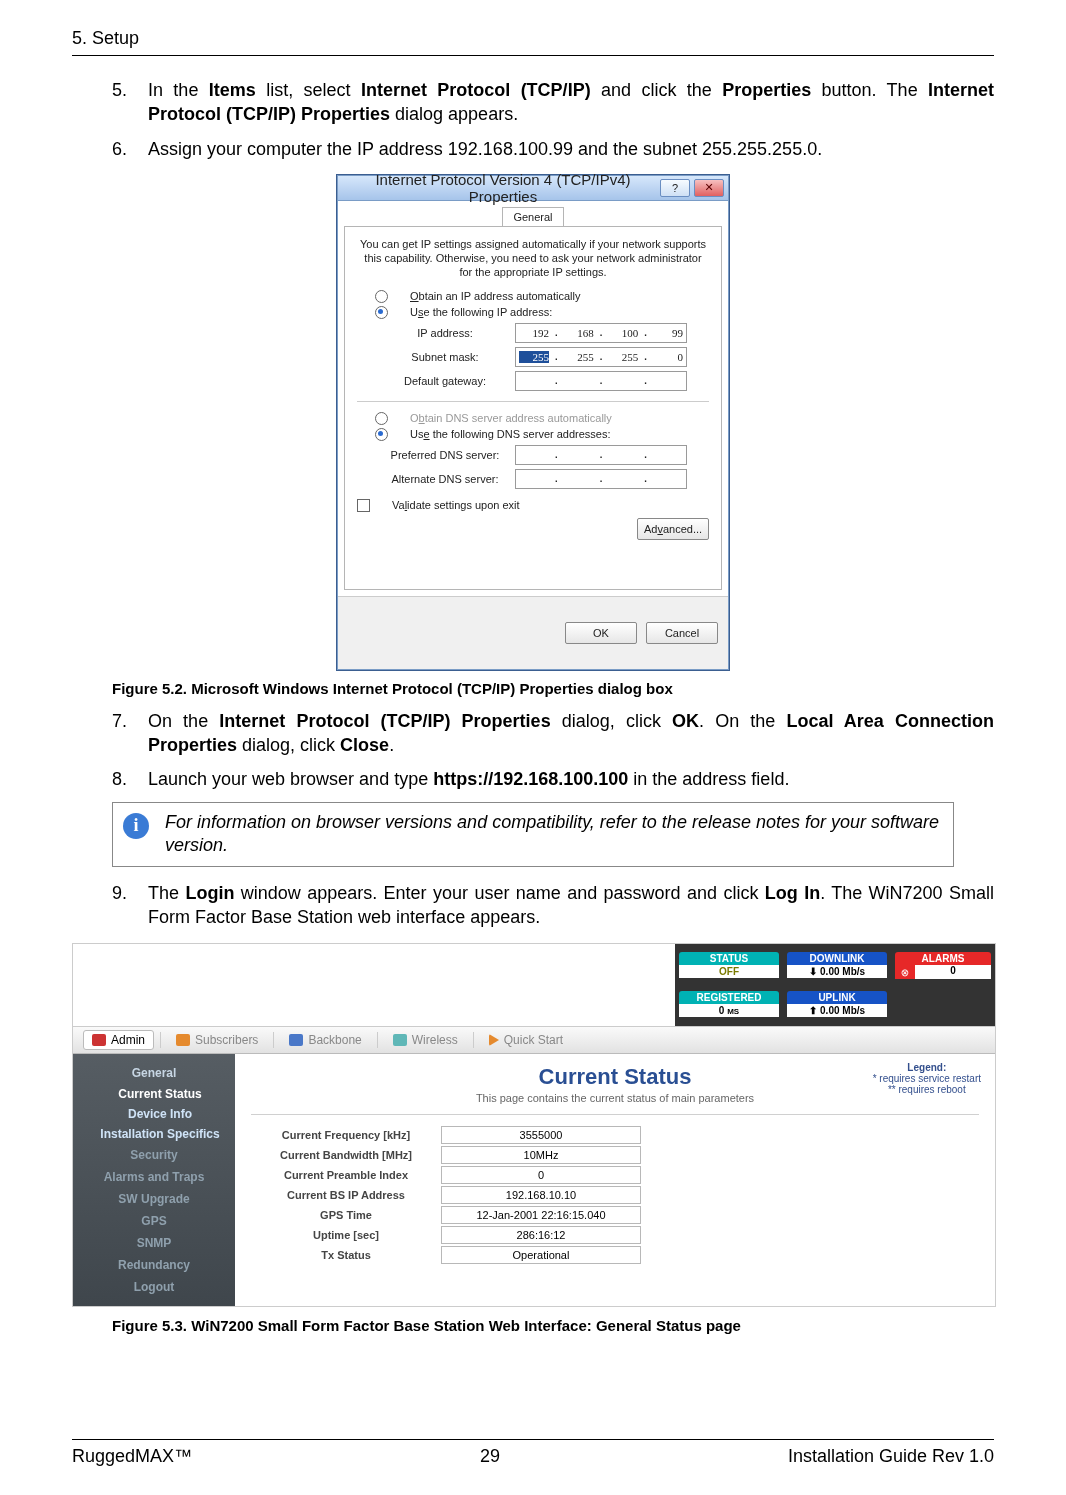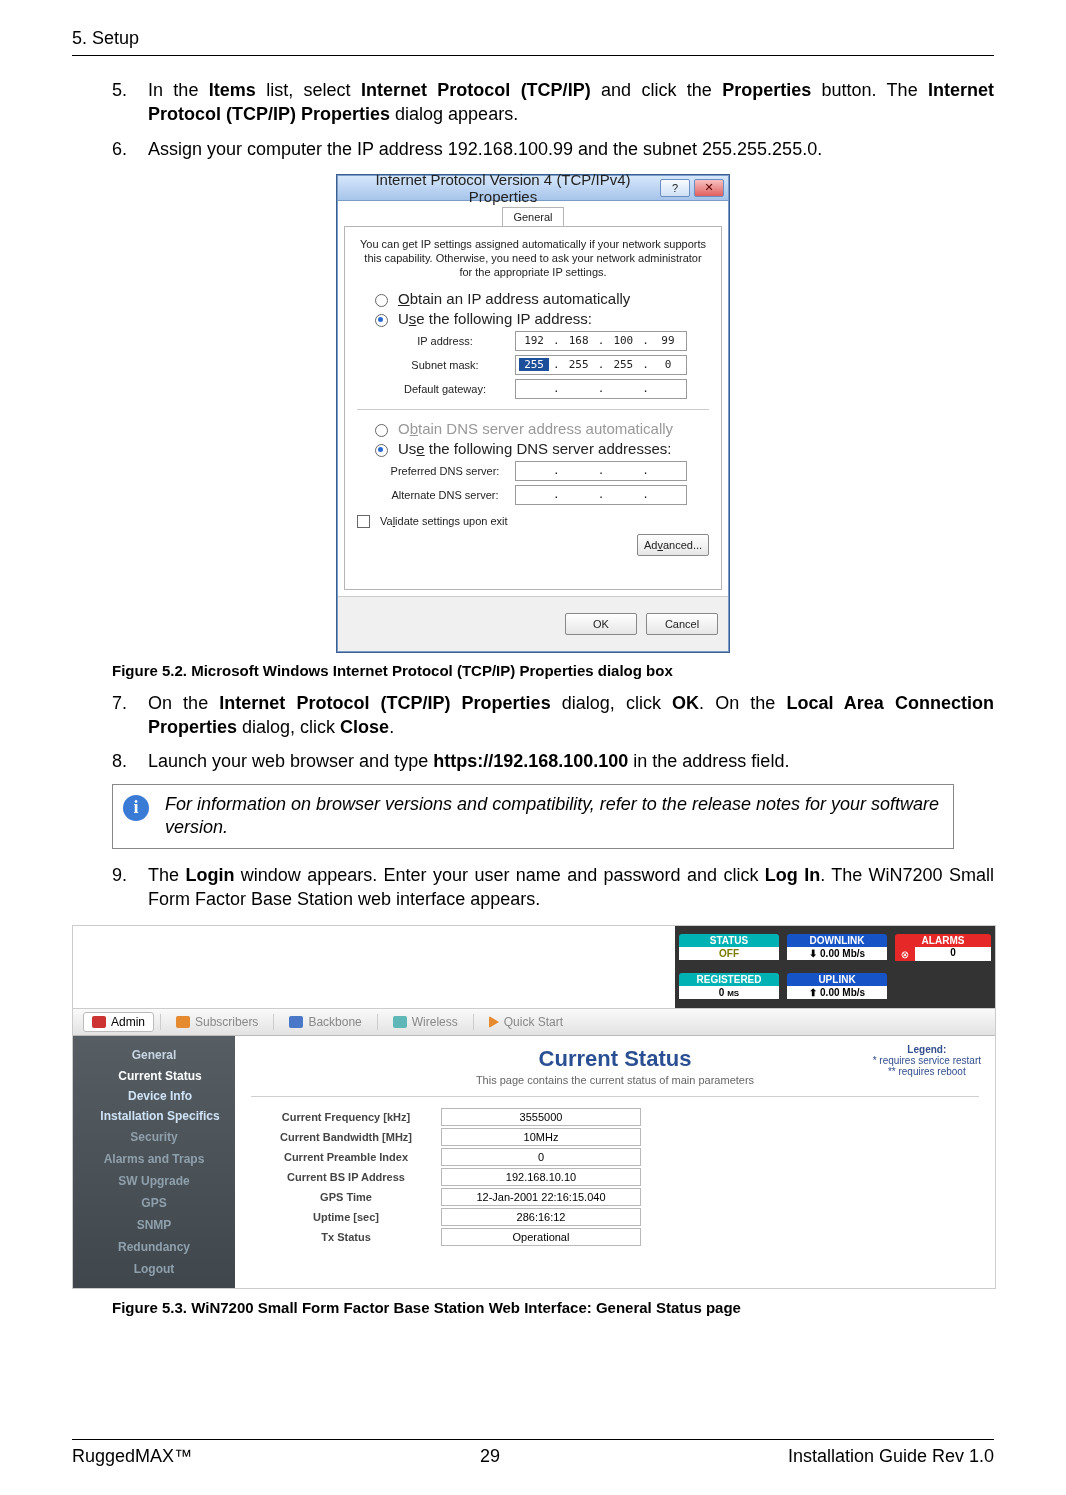--- a/index.html
+++ b/index.html
@@ -104,46 +104,46 @@
   .win .tab {
     display:inline-block; padding:3px 10px; border:1px solid #b5b5b5;
     border-bottom:none; background:#fff; font-size:11px;
   }
   .win .panel {
     border:1px solid #b5b5b5; margin:0 6px 6px 6px; padding:10px 12px 12px 12px;
     min-height: 340px;
   }
   .intro { font-size:11px; line-height:1.3; margin-bottom:10px; }
   .indent { margin-left:18px; }
-  .radio-row { display:flex; align-items:flex-end; gap:10px; margin:3px 0; font-size:15px;}
+  .radio-row { display:flex; align-items:flex-start; gap:22px; margin:3px 0; font-size:11px;}
   .radio { width:11px; height:11px; border:1px solid #666; border-radius:50%; position:relative; background:#fff;}
   .radio.selected::after { content:""; position:absolute; left:2px; top:2px; width:5px; height:5px; border-radius:50%; background:#2a6ad0;}
   .field-row { display:flex; align-items:center; margin:4px 0 4px 18px; font-size:11px;}
   .field-row .lbl { width:140px; }
   .ipbox {
     width:170px; height:18px; border:1px solid #9a9a9a; background:#fff;
     display:flex; align-items:center; justify-content:center; gap:4px;
     font-family: monospace; font-size:11px;
   }
-  .ipbox .seg { width:30px; text-align:center; }
+  .ipbox .seg { width:30px; text-align:right;font-family:Liberation Serif, serif; }
   .ipbox .dot { }
   .ipbox .seg.hl { background:#1e4f9a; color:#fff; }
   .sep { height:1px; background:#ccc; margin:10px 0; }
   .disabled { color:#999; }
-  .chk-row { display:flex; align-items:center; gap:10px; font-size:11px; margin-top:10px;}
+  .chk-row { display:flex; align-items:center; gap:22px; font-size:11px; margin-top:10px;}
   .chk { width:11px; height:11px; border:1px solid #666; background:#fff;}
   .btn {
     display:inline-block; min-width:70px; height:20px; line-height:20px;
     border:1px solid #888; background:linear-gradient(#fff,#e6e6e6);
     font-size:11px; text-align:center; border-radius:2px;margin-left:12px;
   }
   .panel .adv-row { text-align:right; margin-top:6px; }
   .win .footer-row {
     background:#f0f0f0; border-top:1px solid #ccc;
-    padding:16px 10px; text-align:right;
+    padding:25px 10px; text-align:right;
   }
   .win .footer-row .btn { margin-left:6px; }
   .underline-letter { text-decoration: underline; }
 
   
   .web {
     border:1px solid #ccc; margin:0 auto; width:922px;
     font-size:12px; background:#fff;
   }
   .web .top {

